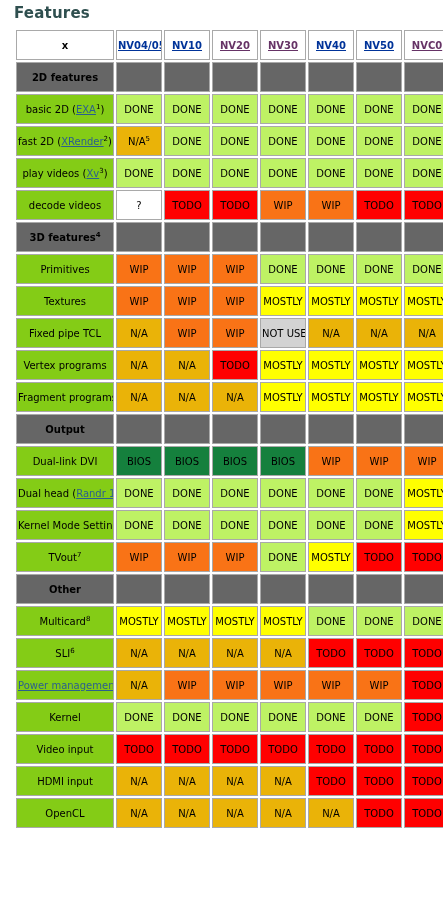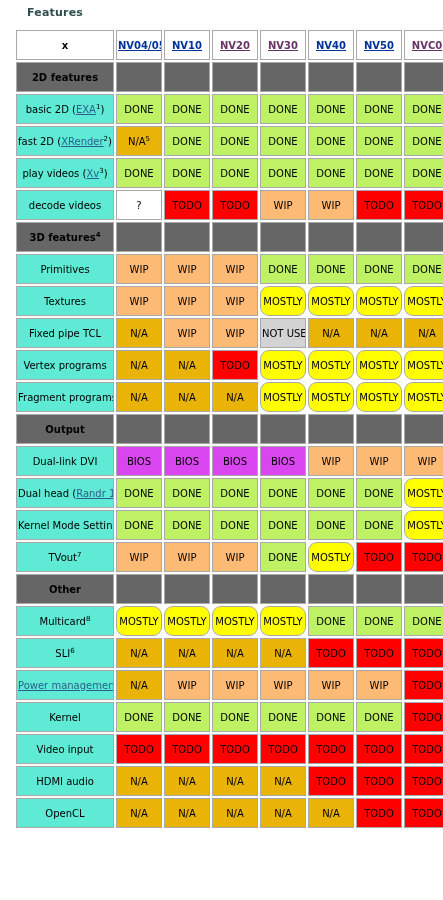--- a/index.html
+++ b/index.html
@@ -5,23 +5,23 @@
   html,body{margin:0;padding:0;}
   body{
     width:443px;
     height:900px;
     background:#ffffff;
     font-family:"DejaVu Sans","Liberation Sans",sans-serif;
     overflow:hidden;
   }
   #page-title{
     color:#2f4f4f;
-    font-size:11px;
-    font-weight:bold;
-    margin:4px 0 0 27px;
+    font-size:15px;
+    font-weight:bold;
+    margin:4px 0 0 14px;
     line-height:18px;
     letter-spacing:.2px;
   }
   table.feat{
     border-collapse:separate;
     border-spacing:2px;
     margin:6px 0 0 14px;
     width:418px;
     table-layout:fixed;
   }
@@ -35,21 +35,21 @@
     color:#000;
     font-family:"DejaVu Sans","Liberation Sans",sans-serif;
     overflow:hidden;
     white-space:nowrap;
   }
   
   col.lbl{width:98px;}
   col.gpu{width:46px;}
 
   td.label{
-    background:#5eead4;
+    background:#84cc16;
     font-size:10.5px;
   }
   td.header{
     background:#ffffff;
     font-weight:bold;
     font-size:10.5px;
     height:29px;
   }
   td.xcell{
     background:#ffffff;
@@ -67,25 +67,25 @@
     margin-left:39px;
   }
   td.sectionfill{
     background:#666666;
     border:1px solid #a9a9a9;
     height:26px;
   }
 
   
   td.done   {background:#bef264;}
-  td.wip    {background:#fdba74;}
-  td.mostly {background:#ffff00;border-radius:9px;}
+  td.wip    {background:#f97316;}
+  td.mostly {background:#ffff00;}
   td.na     {background:#eab308;}
   td.todo   {background:#ff0000;color:#8b0000;}
-  td.bios   {background:#d946ef;}
+  td.bios   {background:#15803d;}
   td.notused{background:#d3d3d3;font-size:9px;}
   td.unknown{background:#ffffff;}
 
   a.lnk{
     color:#003399;
     text-decoration:underline;
     font-weight:bold;
   }
   a.lnk.visited{color:#663366;margin-top:10px;}
   a.inline{
@@ -336,21 +336,21 @@
         <td class="label">Video input</td>
         <td class="todo">TODO</td>
         <td class="todo">TODO</td>
         <td class="todo">TODO</td>
         <td class="todo">TODO</td>
         <td class="todo">TODO</td>
         <td class="todo">TODO</td>
         <td class="todo">TODO</td>
       </tr>
       <tr>
-        <td class="label">HDMI audio</td>
+        <td class="label">HDMI input</td>
         <td class="na">N/A</td>
         <td class="na">N/A</td>
         <td class="na">N/A</td>
         <td class="na">N/A</td>
         <td class="todo">TODO</td>
         <td class="todo">TODO</td>
         <td class="todo">TODO</td>
       </tr>
       <tr>
         <td class="label">OpenCL</td>

